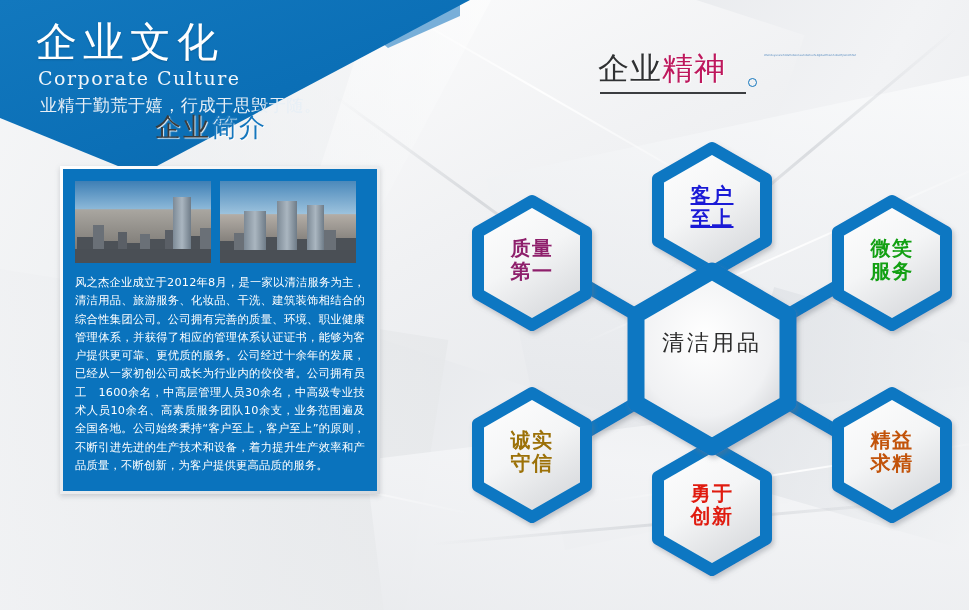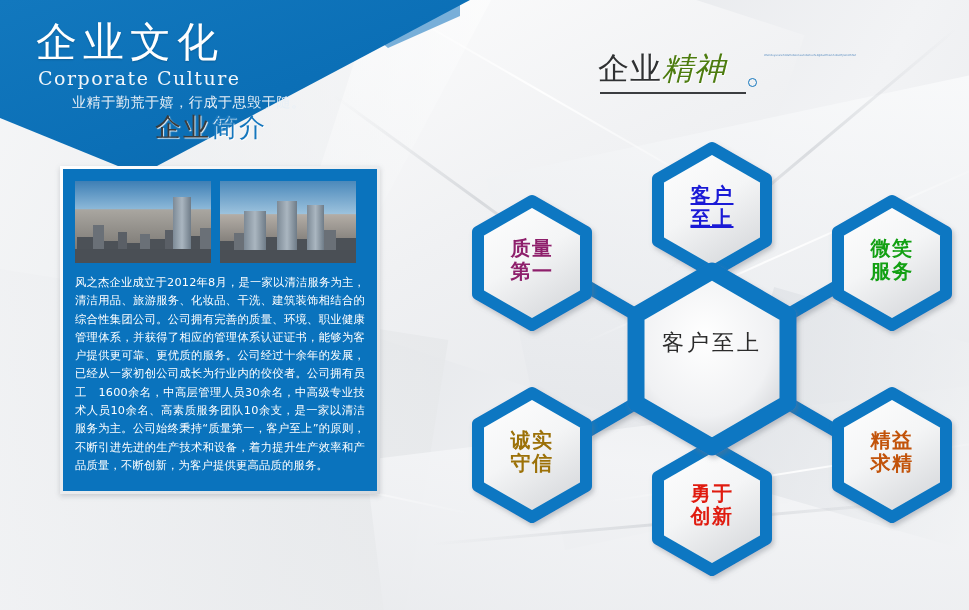--- a/index.html
+++ b/index.html
@@ -94,22 +94,22 @@
     font-size: 41px; letter-spacing: 6px; color: #ffffff;
     line-height: 1.18; font-weight: 400;
     text-shadow: 0 1px 2px rgba(0,0,0,.18);
   }
   .bt-en {
     font-family: "DejaVu Serif", "Liberation Serif", serif;
     font-size: 19px; letter-spacing: 1.5px; color: #f2f6fa;
     margin-top: 1px; padding-left: 2px;
   }
   .bt-sub {
-    font-size: 14px; color: #e7eff6; letter-spacing: .6px;
-    margin-top: 5px; padding-left: 4px; margin-left: 32px;
+    font-size: 17px; color: #e7eff6; letter-spacing: .6px;
+    margin-top: 5px; padding-left: 4px;
   }
 
   
   .jianjie {
     position: absolute; left: 155px; top: 114px;
     font-size: 26px; letter-spacing: 2px; line-height: 1;
     white-space: nowrap;
     font-family: "DejaVu Sans", "Liberation Sans", sans-serif;
   }
   .jianjie .dark  { color: #3b3b3b; text-shadow: 1px 1px 1px rgba(255,255,255,.9); }
@@ -160,21 +160,21 @@
 
   
   .spirit { position: absolute; left: 598px; top: 52px; }
   .sp-cn {
     font-size: 31px; letter-spacing: 1px; line-height: 1.05;
     white-space: nowrap;
     font-family: "DejaVu Sans", "Liberation Sans", sans-serif;
     position: relative;
   }
   .sp-cn .dark { color: #2f3133; text-shadow: 1px 1px 1px rgba(255,255,255,.85); }
-  .sp-cn .blue { color: #4d7c0f; text-shadow: 1px 1px 1px rgba(255,255,255,.85); font-style: italic; }
+  .sp-cn .blue { color: #be185d; text-shadow: 1px 1px 1px rgba(255,255,255,.85); }
   .sp-underline {
     position: absolute; left: 2px; top: 40px; width: 146px; height: 2px;
     background: #3b3d40;
   }
   .sp-dot {
     position: absolute; left: 150px; top: 26px;
     width: 9px; height: 9px; border: 1.6px solid #1476bd; border-radius: 50%;
   }
   .sp-en {
     margin-top: 10px;
@@ -263,21 +263,21 @@
           <div class="bld glass" style="left:24px;width:22px; height:52px;"></div>
           <div class="bld lo" style="left:46px;width:11px; height:26px;"></div>
           <div class="bld glass" style="left:57px;width:20px; height:62px;"></div>
           <div class="bld lo" style="left:77px;width:10px; height:24px;"></div>
           <div class="bld glass" style="left:87px;width:17px; height:58px;"></div>
           <div class="bld hi" style="left:104px;width:12px;height:33px;"></div>
           <div class="bld lo" style="left:116px;width:20px;height:25px;"></div>
           <div class="bld lo" style="left:0;   width:136px;height:13px; background:#4a4f55;"></div>
         </div>
       </div>
-      <div class="card-text">风之杰企业成立于2012年8月，是一家以清洁服务为主，清洁用品、旅游服务、化妆品、干洗、建筑装饰相结合的综合性集团公司。公司拥有完善的质量、环境、职业健康管理体系，并获得了相应的管理体系认证证书，能够为客户提供更可靠、更优质的服务。公司经过十余年的发展，已经从一家初创公司成长为行业内的佼佼者。公司拥有员工　1600余名，中高层管理人员30余名，中高级专业技术人员10余名、高素质服务团队10余支，是一家以清洁服务为主。公司始终秉持“质量第一，客户至上”的原则，不断引进先进的生产技术和设备，着力提升生产效率和产品质量，不断创新，为客户提供更高品质的服务。</div>
+      <div class="card-text">风之杰企业成立于2012年8月，是一家以清洁服务为主，清洁用品、旅游服务、化妆品、干洗、建筑装饰相结合的综合性集团公司。公司拥有完善的质量、环境、职业健康管理体系，并获得了相应的管理体系认证证书，能够为客户提供更可靠、更优质的服务。公司经过十余年的发展，已经从一家初创公司成长为行业内的佼佼者。公司拥有员工　1600余名，中高层管理人员30余名，中高级专业技术人员10余名、高素质服务团队10余支，业务范围遍及全国各地。公司始终秉持“客户至上，客户至上”的原则，不断引进先进的生产技术和设备，着力提升生产效率和产品质量，不断创新，为客户提供更高品质的服务。</div>
     </div>
   </div>
 
   <div class="spirit">
     <div class="sp-cn">
       <span class="dark">企业</span><span class="blue">精神</span>
       <div class="sp-underline"></div>
       <div class="sp-dot"></div>
       <div class="sp-micro">dfshdsyuiwwhtdsfkdwonsuhdwhuifsdgdadfnwnhidsdfjlwndhfwhuifsdahdfwsnidsdfldsfndwndhfwhuifsdfwdn</div>
     </div>
@@ -346,17 +346,17 @@
     <div class="hex-label petal" style="left: 387px; top: 129px; width: 100px; color: rgb(19, 160, 19);">微笑
 服务</div>
     <div class="hex-label petal" style="left: 207px; top: 374px; width: 100px; color: rgb(224, 27, 15);">勇于
 创新</div>
     <div class="hex-label petal" style="left: 27px; top: 321px; width: 100px; color: rgb(156, 113, 8);">诚实
 守信</div>
     <div class="hex-label petal" style="left: 27px; top: 129px; width: 100px; color: rgb(142, 31, 107);">质量
 第一</div>
 
     <div class="center-label" style="left:162px; top:220px;">
-      <div class="center-cn">客户至上</div>
+      <div class="center-cn">清洁用品</div>
     </div>
   </div>
 
 </div>
 
 </body></html>

